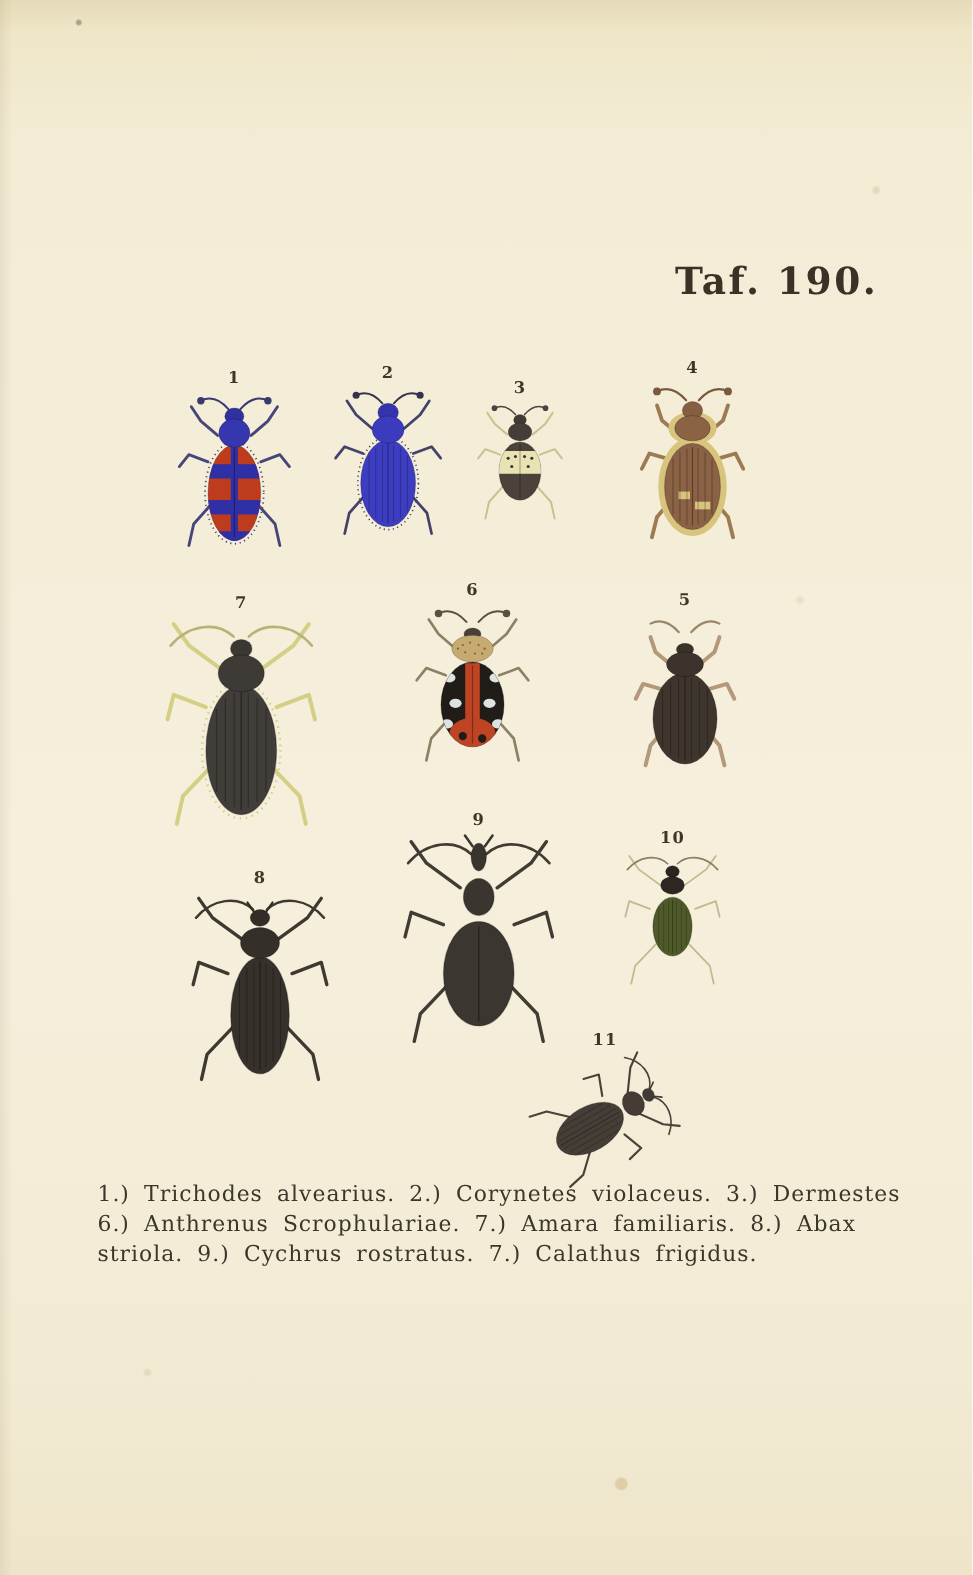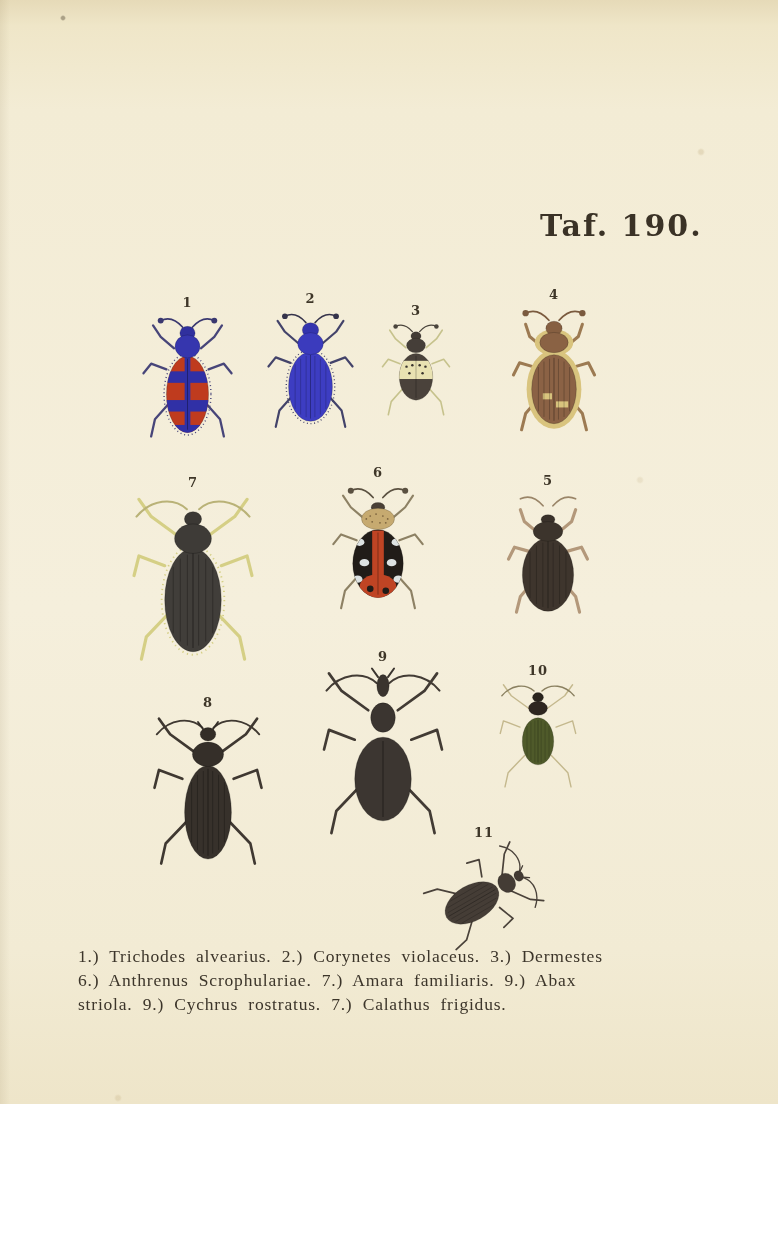--- a/index.html
+++ b/index.html
@@ -1,18 +1,18 @@
 <!DOCTYPE html>
 <html><head>
 <meta charset="utf-8">
 <style>
   html,body{margin:0;padding:0;}
   body{width:778px;height:1260px;font-family:"DejaVu Serif",serif;}
   #plate{
-    position:relative;width:778px;height:1104px;overflow:hidden;
+    position:relative;width:778px;height:1260px;overflow:hidden;
     background:
       radial-gradient(circle at 497px 1187px, rgba(176,136,62,.28) 0 4px, transparent 6px),
       radial-gradient(circle at 63px 18px, rgba(90,80,60,.45) 0 1.5px, transparent 3px),
       radial-gradient(circle at 701px 152px, rgba(160,130,70,.18) 0 2px, transparent 4px),
       radial-gradient(circle at 118px 1098px, rgba(160,130,70,.15) 0 2px, transparent 4px),
       radial-gradient(circle at 640px 480px, rgba(160,130,70,.12) 0 2px, transparent 4px),
       linear-gradient(180deg,#e6dab8 0px,#efe6c8 26px,#f3ecd5 110px,#f5efdc 55%,#f2ebd4 86%,#eee5c9 100%);
   }
   #plate:before{content:"";position:absolute;left:0;top:0;bottom:0;width:10px;
     background:linear-gradient(90deg,rgba(120,100,60,.10),transparent);pointer-events:none;}
@@ -22,21 +22,21 @@
   }
   .fig{position:absolute;margin:0;padding:0;}
   .num{display:block;text-align:center;font-size:13px;font-weight:bold;
        color:#3e3628;height:16px;line-height:14px;letter-spacing:1px;}
   .art{position:relative;width:100%;height:calc(100% - 16px);}
   .art svg{width:100%;height:100%;display:block;overflow:visible;}
   .fig-rot .art svg{transform:rotate(60deg);}
   .caption{
     position:absolute;left:78px;top:944px;width:636px;
     font-size:17.5px;line-height:24px;color:#3c352a;
-    letter-spacing:.8px;word-spacing:5px;font-family:Liberation Serif, serif;
+    letter-spacing:.8px;word-spacing:5px;
   }
   .caption div{white-space:nowrap;}
 </style>
 </head>
 <body>
 
 <div id="plate">
 
   <div class="plate-title">Taf. 190.</div>
 
@@ -419,17 +419,17 @@
           <ellipse cx="50" cy="18" rx="7" ry="6" fill="#423a33" stroke="rgba(0,0,0,.25)" stroke-width="0.7"></ellipse>
           <path d="M46,14 L41,7" stroke="#423a33" stroke-width="1.6" fill="none" stroke-linecap="round"></path>
           <path d="M54,14 L59,7" stroke="#423a33" stroke-width="1.6" fill="none" stroke-linecap="round"></path>
           <ellipse cx="50" cy="36" rx="13" ry="11" fill="#443c35" stroke="rgba(0,0,0,.25)" stroke-width="0.7"></ellipse>
         </svg>
       </div>
   </figure>
 
   <div class="caption">
     <div>1.) Trichodes alvearius. 2.) Corynetes violaceus. 3.) Dermestes</div>
-    <div>6.) Anthrenus Scrophulariae. 7.) Amara familiaris. 9.) Abax</div>
+    <div>6.) Anthrenus Scrophulariae. 7.) Amara familiaris. 8.) Abax</div>
     <div>striola. 9.) Cychrus rostratus. 7.) Calathus frigidus.</div>
   </div>
 
 </div>
 
 </body></html>

